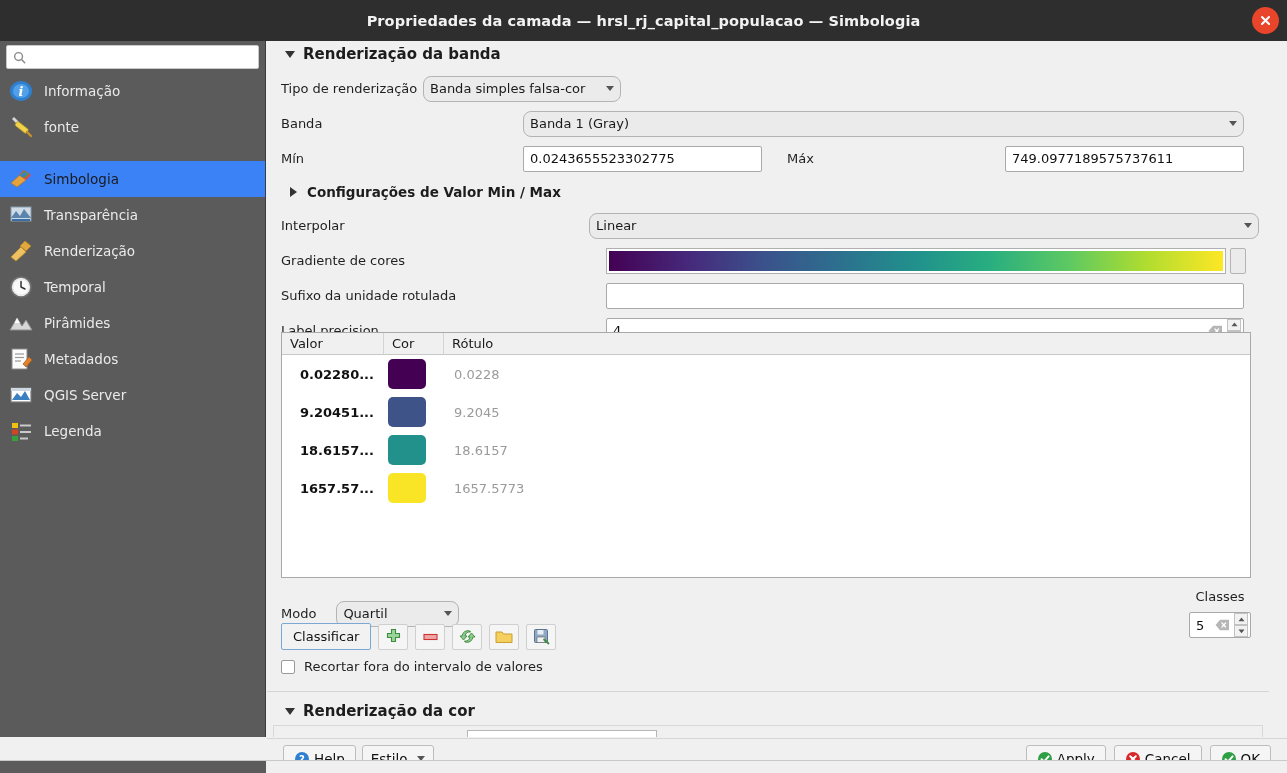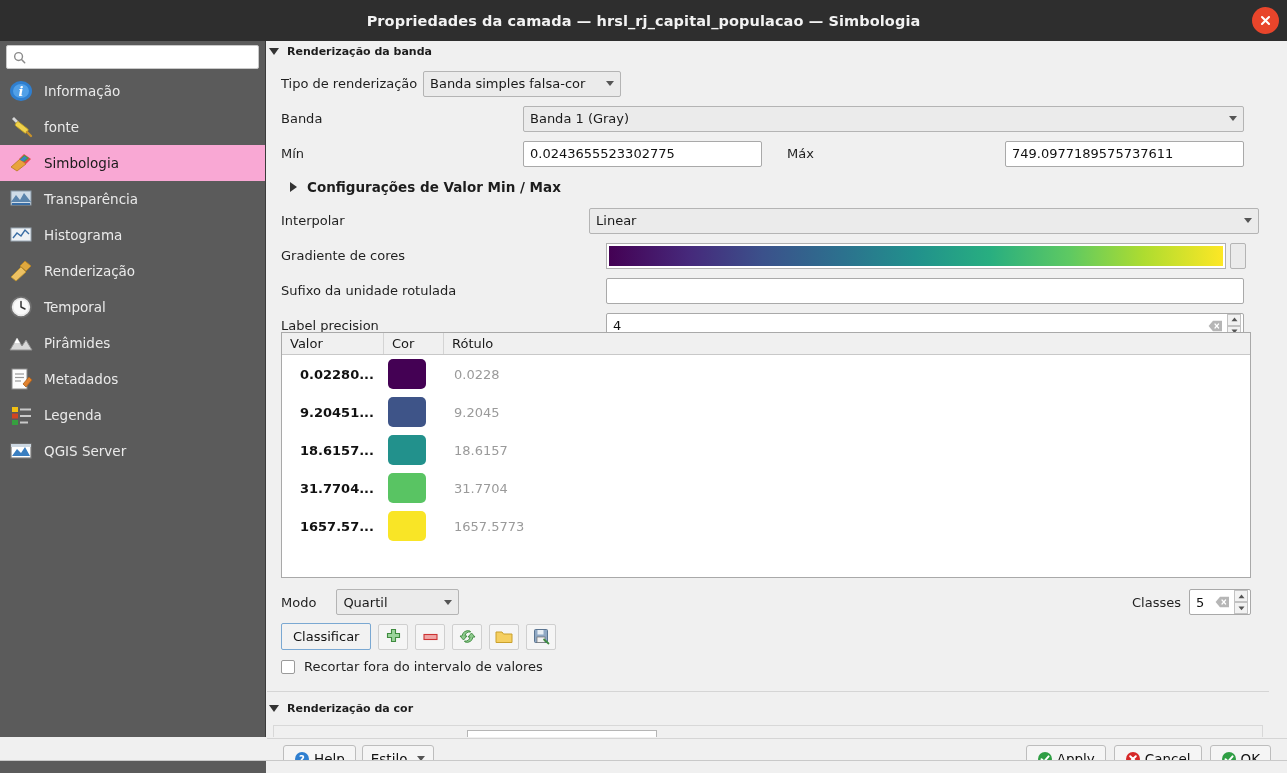--- a/index.html
+++ b/index.html
@@ -52,48 +52,48 @@
     border: none; outline: none; flex: 1;
     font-family: inherit; font-size: 12.5px; color: #222;
     background: transparent; margin-left: 5px;
   }
   .nav-list { margin-top: 4px; }
   .nav-item {
     display: flex; align-items: center; height: 36px;
     padding-left: 8px; color: #eaeaea; font-size: 13.5px;
     cursor: pointer; gap: 10px;
   }
-  .nav-item.selected { background: #f9a8d4; color: #1a1a1a; }
+  .nav-item.selected { background: #3b82f6; color: #1a1a1a; margin-top: 16px; }
   .nav-ico { width: 26px; height: 26px; flex: 0 0 26px; display: block; }
 
   
   .pane {
     position: absolute; left: 267px; top: 0; width: 1002px; height: 696px;
     background: #f0f0f0; overflow: hidden;
   }
 
   
   .group-head {
     display: flex; align-items: center; gap: 8px;
-    font-weight: bold; font-size: 11px; color: #1d1d1d;
-    padding-left: 2px;
+    font-weight: bold; font-size: 15px; color: #1d1d1d;
+    padding-left: 18px;
   }
   .tri { width: 0; height: 0; }
   .tri.down { border-left: 5px solid transparent; border-right: 5px solid transparent; border-top: 7px solid #333; }
   .tri.right { border-top: 5px solid transparent; border-bottom: 5px solid transparent; border-left: 7px solid #333; }
 
   .section-bandrender { position: absolute; left: 0; top: 4px; width: 1002px; }
   .form { position: relative; margin-top: 12px; padding: 0 10px 0 14px; }
 
   .row { display: flex; align-items: center; height: 27px; margin-bottom: 8px; }
   .lbl { font-size: 13px; color: #1f1f1f; }
 
   .combo {
     height: 26px; background: #ebebeb;
-    border: 1px solid #b4b4b4; border-radius: 2px;
+    border: 1px solid #b4b4b4; border-radius: 8px;
     display: flex; align-items: center; padding: 0 6px;
     font-size: 13px; color: #1a1a1a; cursor: pointer; position: relative;
   }
   .combo .arrow {
     margin-left: auto; width: 0; height: 0;
     border-left: 4.5px solid transparent; border-right: 4.5px solid transparent;
     border-top: 5.5px solid #555;
   }
   .txtfield {
     height: 26px; background: #ffffff;
@@ -150,21 +150,21 @@
   }
   .td-cor { width: 60px; display: flex; align-items: center; padding-left: 4px; }
   .swatch { width: 38px; height: 30px; border-radius: 5px; cursor: pointer; }
   .td-lbl { flex: 1; padding-left: 10px; font-size: 13px; color: #9a9a9a; }
 
   
   .modo-row {
     position: absolute; left: 14px; top: 548px; width: 970px;
     display: flex; align-items: center;
   }
-  .classes-grp { margin-left: auto; display: flex; align-items: center; gap: 8px; }
+  .classes-grp { margin-left: auto; display: flex; align-items: center; gap: 8px; flex-direction: column; }
   .btn-row { position: absolute; left: 14px; top: 582px; display: flex; align-items: center; gap: 7px; }
   .tbtn {
     width: 30px; height: 26px; background: #f5f5f5;
     border: 1px solid #cfcfcf; border-radius: 2px;
     display: flex; align-items: center; justify-content: center; cursor: pointer;
   }
   .classify-btn {
     height: 27px; padding: 0 11px; background: #f2f2f2;
     border: 1px solid #7aa8d2; border-radius: 2px;
     font-size: 13px; color: #111; display: flex; align-items: center; cursor: pointer;
@@ -263,27 +263,20 @@
 
         <div class="nav-item">
           <svg class="nav-ico" viewBox="0 0 26 26">
             <rect x="3" y="5" width="20" height="14" fill="#cfdce8" stroke="#8a9aa8" stroke-width="1"></rect>
             <path d="M3 16 L8 9 L12 14 L16 7 L23 16 Z" fill="#5b85ad"></path>
             <rect x="4" y="17" width="18" height="2" fill="#3a6ea5"></rect>
           </svg>
           <span>Transparência</span>
         </div>
 
-        <div class="nav-item">
-          <svg class="nav-ico" viewBox="0 0 26 26">
-            <rect x="3" y="6" width="20" height="13" fill="#eef2f5" stroke="#9aa8b4" stroke-width="1"></rect>
-            <polyline points="5,16 9,11 13,14 17,8 21,12" fill="none" stroke="#3a6ea5" stroke-width="1.4"></polyline>
-          </svg>
-          <span>Histograma</span>
-        </div>
 
         <div class="nav-item">
           <svg class="nav-ico" viewBox="0 0 26 26">
             <path d="M3 19 L13 9 L18 14 L8 23 Z" fill="#edc163" stroke="#bb902c" stroke-width=".8"></path>
             <path d="M12 8 L17 3 L23 8 L18 13 Z" fill="#e0a83e" stroke="#b8831f" stroke-width=".8"></path>
           </svg>
           <span>Renderização</span>
         </div>
 
         <div class="nav-item">
@@ -305,41 +298,41 @@
 
         <div class="nav-item">
           <svg class="nav-ico" viewBox="0 0 26 26">
             <rect x="4" y="3" width="15" height="20" fill="#fcfcfc" stroke="#8a8a8a" stroke-width="1"></rect>
             <line x1="7" y1="8" x2="16" y2="8" stroke="#999" stroke-width="1.2"></line>
             <line x1="7" y1="11.5" x2="16" y2="11.5" stroke="#999" stroke-width="1.2"></line>
             <line x1="7" y1="15" x2="13" y2="15" stroke="#999" stroke-width="1.2"></line>
             <path d="M15 18 L21 11 L24 14 L18 21 Z" fill="#e0822f" stroke="#ac5f18" stroke-width=".8"></path>
           </svg>
           <span>Metadados</span>
+        </div>
+
+        <div class="nav-item">
+          <svg class="nav-ico" viewBox="0 0 26 26">
+            <rect x="3" y="6" width="20" height="14" fill="#ffffff" stroke="#7a7a7a" stroke-width="1.2"></rect>
+            <path d="M4 18 L9 11 L13 15 L17 9 L22 18 Z" fill="#3a7fc1"></path>
+            <rect x="3" y="6" width="20" height="3" fill="#cdd8e2"></rect>
+          </svg>
+          <span>QGIS Server</span>
         </div>
 
         <div class="nav-item">
           <svg class="nav-ico" viewBox="0 0 26 26">
             <rect x="4" y="5" width="6" height="5" fill="#f2c012"></rect>
             <rect x="4" y="11.5" width="6" height="5" fill="#d14523"></rect>
             <rect x="4" y="18" width="6" height="5" fill="#36a03f"></rect>
             <line x1="12" y1="7.5" x2="23" y2="7.5" stroke="#c9c9c9" stroke-width="2"></line>
             <line x1="12" y1="14" x2="23" y2="14" stroke="#c9c9c9" stroke-width="2"></line>
             <line x1="12" y1="20.5" x2="20" y2="20.5" stroke="#c9c9c9" stroke-width="2"></line>
           </svg>
           <span>Legenda</span>
-        </div>
-
-        <div class="nav-item">
-          <svg class="nav-ico" viewBox="0 0 26 26">
-            <rect x="3" y="6" width="20" height="14" fill="#ffffff" stroke="#7a7a7a" stroke-width="1.2"></rect>
-            <path d="M4 18 L9 11 L13 15 L17 9 L22 18 Z" fill="#3a7fc1"></path>
-            <rect x="3" y="6" width="20" height="3" fill="#cdd8e2"></rect>
-          </svg>
-          <span>QGIS Server</span>
         </div>
       </div>
     </div>
 
     <div class="pane">
 
       <div class="section-bandrender">
         <div class="group-head">
           <span class="tri down"></span>
           <span>Renderização da banda</span>
@@ -452,27 +445,20 @@
             <div class="td-lbl">9.2045</div>
           </div>
           <div class="trow">
             <div class="td-val">18.6157...</div>
             <div class="td-cor">
                 <span class="swatch" style="background:#22918c"></span>
               </div>
             <div class="td-lbl">18.6157</div>
           </div>
           <div class="trow">
-            <div class="td-val">31.7704...</div>
-            <div class="td-cor">
-                <span class="swatch" style="background:#59c463"></span>
-              </div>
-            <div class="td-lbl">31.7704</div>
-          </div>
-          <div class="trow">
             <div class="td-val">1657.57...</div>
             <div class="td-cor">
                 <span class="swatch" style="background:#f9e526"></span>
               </div>
             <div class="td-lbl">1657.5773</div>
           </div>
         </div>
       </div>
 
       <div class="modo-row">

